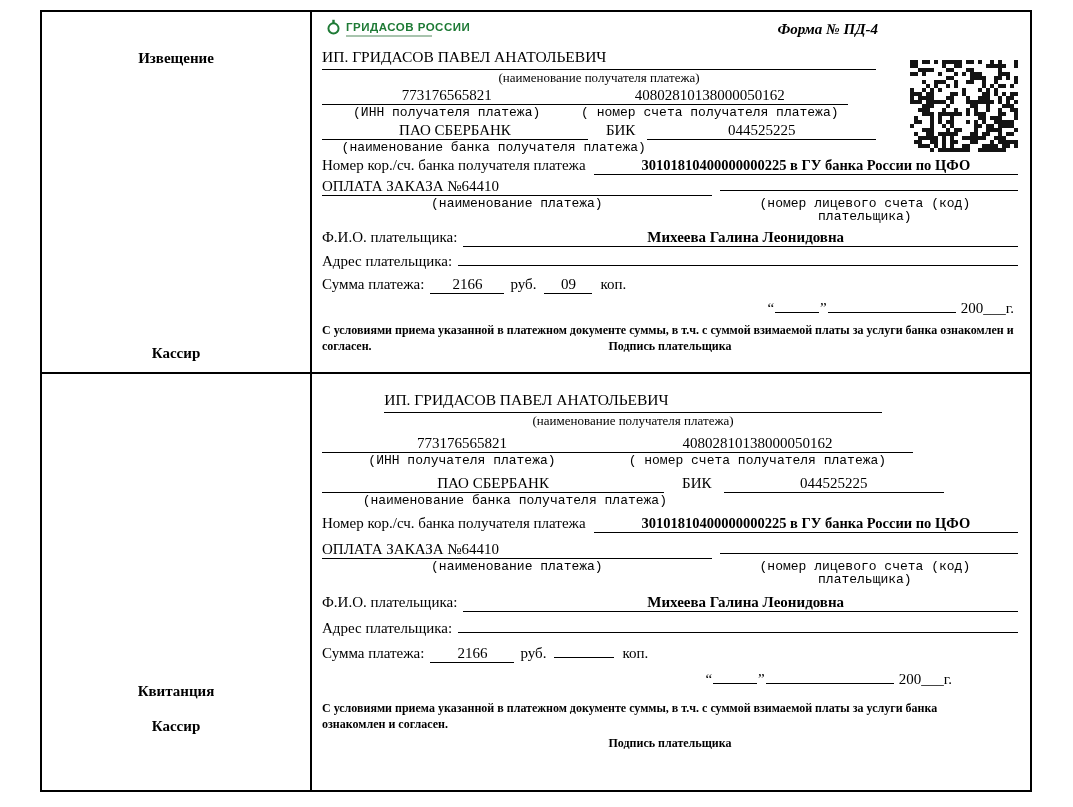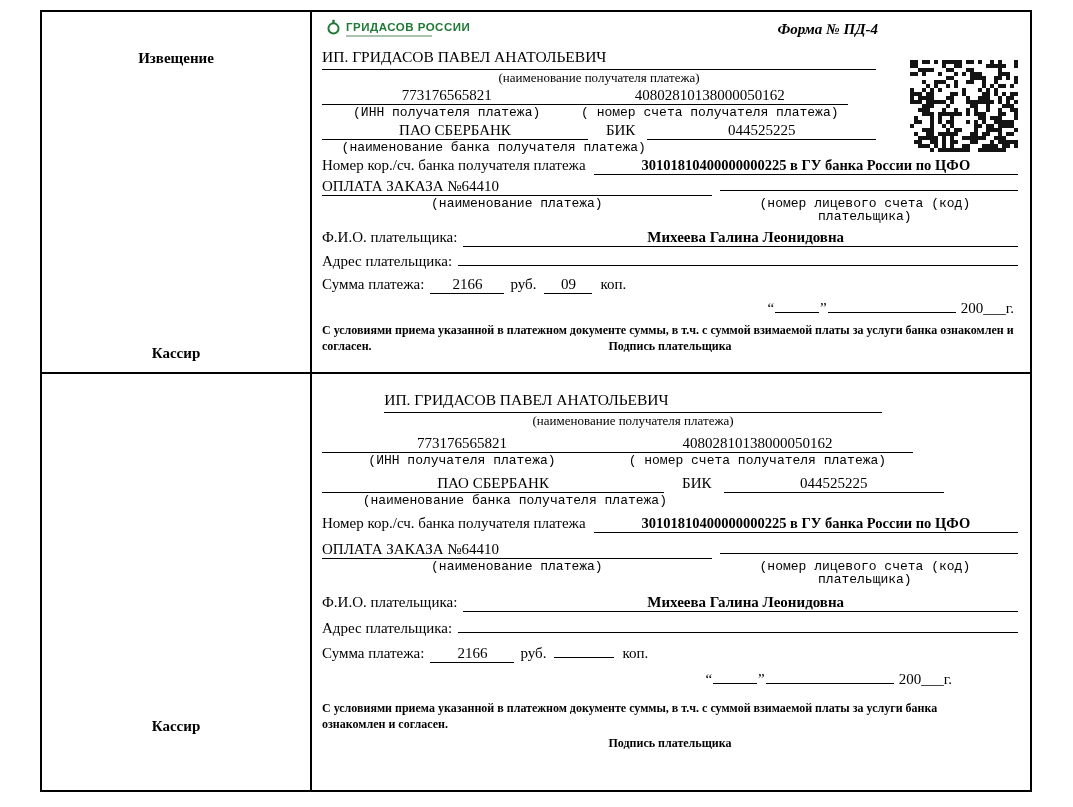--- a/index.html
+++ b/index.html
@@ -511,20 +511,21 @@
           <span class="uline month-blank"></span>
           <span>200___г.</span>
         </div>
         <div class="terms">С условиями приема указанной в платежном документе суммы, в т.ч. с суммой взимаемой платы за услуги банка ознакомлен и согласен.</div>
         <div class="signature sig-top">Подпись плательщика</div>
       </div>
     </div>
 
     <div class="section sec-bottom">
       <div class="left-col">
+        <div class="side-label lbl-receipt">Квитанция</div>
         <div class="side-label lbl-cashier-bottom">Кассир</div>
       </div>
 
       <div class="right-col">
         <div class="row center name-row pad-r">
           <span class="uline name-line">ИП. ГРИДАСОВ ПАВЕЛ АНАТОЛЬЕВИЧ</span>
         </div>
         <div class="row center caption pad-r">
           <span>(наименование получателя платежа)</span>
         </div>

